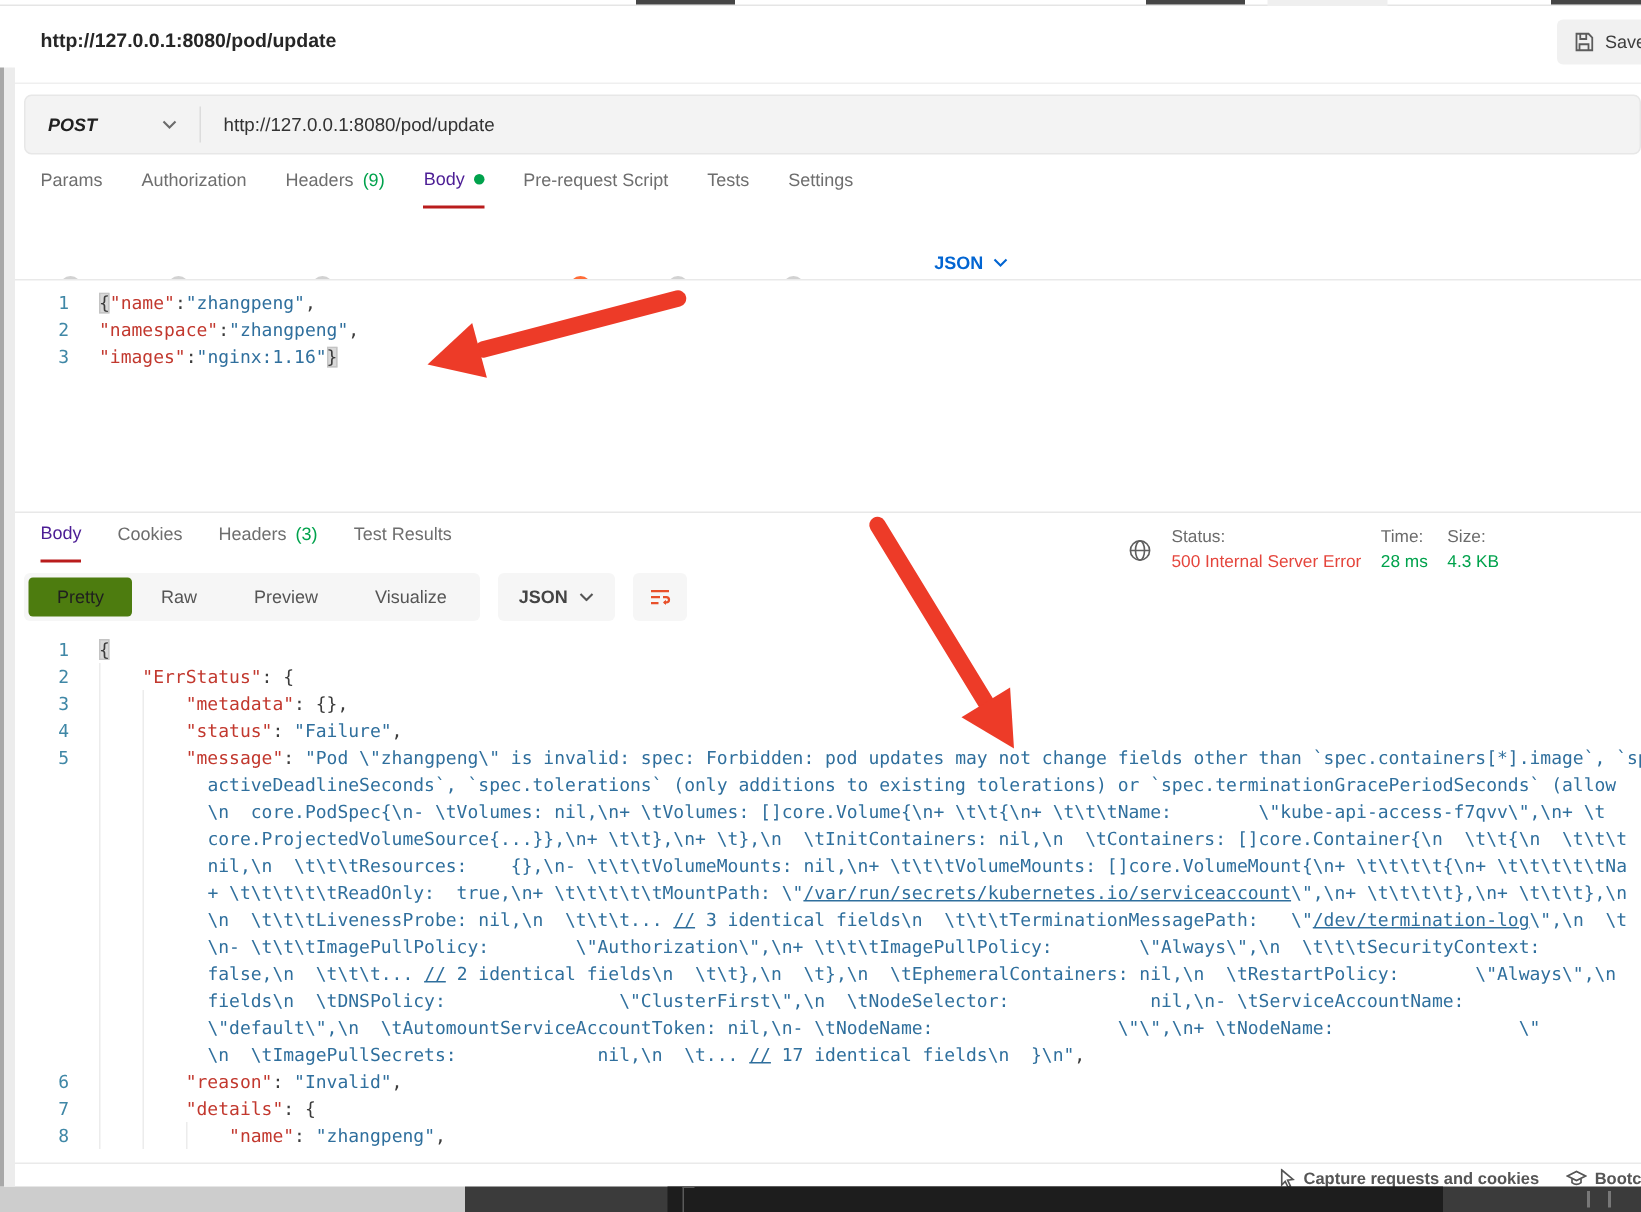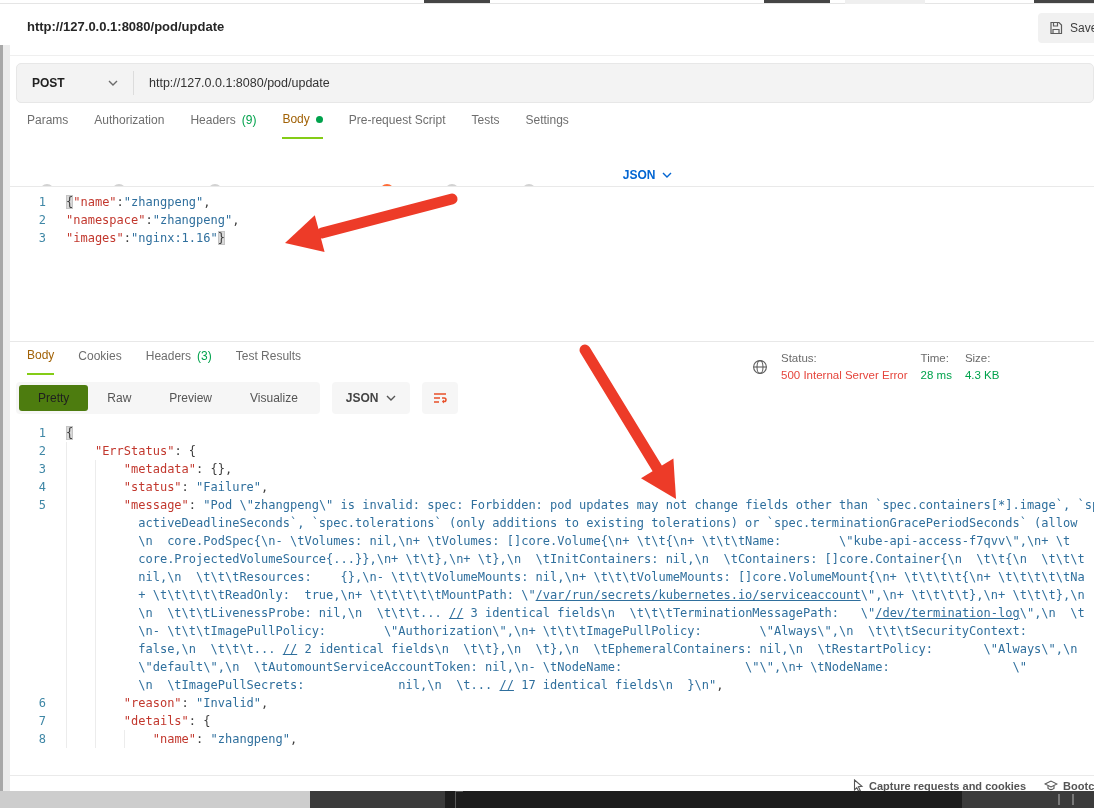--- a/index.html
+++ b/index.html
@@ -16,28 +16,28 @@
   
   .req-title { position:absolute; left:27px; top:19px; font-size:13px; font-weight:bold; color:#262626; }
   .save-btn { position:absolute; left:1038px; top:13px; height:30px; width:90px; background:#f1f1f1;
     border-radius:4px; display:flex; align-items:center; gap:7px; padding:0 11px; font-size:12px; color:#3d3d3d; cursor:pointer; }
   .hdr-sep { position:absolute; left:0; top:55px; width:1094px; border-top:1px solid #efefef; }
 
   
   .url-bar { position:absolute; left:16px; top:63px; width:1078px; height:40px; background:#f3f3f3;
     border:1px solid #e7e7e7; border-radius:5px; display:flex; align-items:center; }
   .method-box { width:116px; display:flex; align-items:center; justify-content:space-between;
-    padding:0 15px; font-size:12px; font-weight:bold; color:#212121; cursor:pointer; }
+    padding:0 15px; font-size:12px; font-weight:bold; color:#212121; cursor:pointer;font-style:italic; }
   .url-divider { width:1px; height:24px; background:#dcdcdc; }
   .url-text { padding-left:15px; font-size:12.5px; color:#333; }
 
   
   .req-tabs { position:absolute; left:27px; top:112px; display:flex; gap:26px; font-size:12px; }
   .rtab { color:#6e6e6e; padding-bottom:11px; cursor:pointer; display:flex; align-items:center; gap:6px; }
-  .rtab.active { color:#a16207; border-bottom:2px solid #84cc16; }
+  .rtab.active { color:#4c1d95; border-bottom:2px solid #b91c1c; }
   .rtab .count { color:#00a24c; }
   .rtab .dot { width:7px; height:7px; border-radius:50%; background:#00a24c; display:inline-block; }
 
   
   .mode-bar { position:absolute; left:40px; top:151px; display:flex; align-items:center; gap:24px; font-size:12px; color:#3b3b3b; }
   .mode { display:flex; align-items:center; gap:7px; cursor:pointer;margin-top:33px; }
   .radio { width:14px; height:14px; border-radius:50%; background:#fff; border:4px solid #d2d2d2; }
   .mode.selected .radio { border-color:#ff6c37; }
   .mode.selected { color:#1f1f1f; }
   .fmt-select { display:flex; align-items:center; gap:6px; color:#0265d2; font-weight:bold; cursor:pointer; margin-left:6px; }
@@ -267,20 +267,21 @@
       <div class="crow"><span class="guide" style="left: 66px;"></span><span class="guide" style="left: 94.9px;"></span><span class="ln">4</span><span class="ccode"><span class="seg-sp">        </span><span class="seg-k">"status"</span><span class="seg-p">: </span><span class="seg-s">"Failure"</span><span class="seg-p">,</span></span></div>
       <div class="crow"><span class="guide" style="left: 66px;"></span><span class="guide" style="left: 94.9px;"></span><span class="ln">5</span><span class="ccode"><span class="seg-sp">        </span><span class="seg-k">"message"</span><span class="seg-p">: </span><span class="seg-s">"Pod \"zhangpeng\" is invalid: spec: Forbidden: pod updates may not change fields other than `spec.containers[*].image`, `sp</span></span></div>
       <div class="crow"><span class="guide" style="left: 66px;"></span><span class="guide" style="left: 94.9px;"></span><span class="ln"></span><span class="ccode"><span class="seg-sp">          </span><span class="seg-s">activeDeadlineSeconds`, `spec.tolerations` (only additions to existing tolerations) or `spec.terminationGracePeriodSeconds` (allow </span></span></div>
       <div class="crow"><span class="guide" style="left: 66px;"></span><span class="guide" style="left: 94.9px;"></span><span class="ln"></span><span class="ccode"><span class="seg-sp">          </span><span class="seg-s">\n  core.PodSpec{\n- \tVolumes: nil,\n+ \tVolumes: []core.Volume{\n+ \t\t{\n+ \t\t\tName:        \"kube-api-access-f7qvv\",\n+ \t</span></span></div>
       <div class="crow"><span class="guide" style="left: 66px;"></span><span class="guide" style="left: 94.9px;"></span><span class="ln"></span><span class="ccode"><span class="seg-sp">          </span><span class="seg-s">core.ProjectedVolumeSource{...}},\n+ \t\t},\n+ \t},\n  \tInitContainers: nil,\n  \tContainers: []core.Container{\n  \t\t{\n  \t\t\t</span></span></div>
       <div class="crow"><span class="guide" style="left: 66px;"></span><span class="guide" style="left: 94.9px;"></span><span class="ln"></span><span class="ccode"><span class="seg-sp">          </span><span class="seg-s">nil,\n  \t\t\tResources:    {},\n- \t\t\tVolumeMounts: nil,\n+ \t\t\tVolumeMounts: []core.VolumeMount{\n+ \t\t\t\t{\n+ \t\t\t\t\tNa</span></span></div>
       <div class="crow"><span class="guide" style="left: 66px;"></span><span class="guide" style="left: 94.9px;"></span><span class="ln"></span><span class="ccode"><span class="seg-sp">          </span><span class="seg-s">+ \t\t\t\t\tReadOnly:  true,\n+ \t\t\t\t\tMountPath: \"</span><span class="seg-u">/var/run/secrets/kubernetes.io/serviceaccount</span><span class="seg-s">\",\n+ \t\t\t\t},\n+ \t\t\t},\n</span></span></div>
       <div class="crow"><span class="guide" style="left: 66px;"></span><span class="guide" style="left: 94.9px;"></span><span class="ln"></span><span class="ccode"><span class="seg-sp">          </span><span class="seg-s">\n  \t\t\tLivenessProbe: nil,\n  \t\t\t... </span><span class="seg-u">//</span><span class="seg-s"> 3 identical fields\n  \t\t\tTerminationMessagePath:   \"</span><span class="seg-u">/dev/termination-log</span><span class="seg-s">\",\n  \t</span></span></div>
       <div class="crow"><span class="guide" style="left: 66px;"></span><span class="guide" style="left: 94.9px;"></span><span class="ln"></span><span class="ccode"><span class="seg-sp">          </span><span class="seg-s">\n- \t\t\tImagePullPolicy:        \"Authorization\",\n+ \t\t\tImagePullPolicy:        \"Always\",\n  \t\t\tSecurityContext:</span></span></div>
       <div class="crow"><span class="guide" style="left: 66px;"></span><span class="guide" style="left: 94.9px;"></span><span class="ln"></span><span class="ccode"><span class="seg-sp">          </span><span class="seg-s">false,\n  \t\t\t... </span><span class="seg-u">//</span><span class="seg-s"> 2 identical fields\n  \t\t},\n  \t},\n  \tEphemeralContainers: nil,\n  \tRestartPolicy:       \"Always\",\n</span></span></div>
+      <div class="crow"><span class="guide" style="left: 66px;"></span><span class="guide" style="left: 94.9px;"></span><span class="ln"></span><span class="ccode"><span class="seg-sp">          </span><span class="seg-s">fields\n  \tDNSPolicy:                \"ClusterFirst\",\n  \tNodeSelector:             nil,\n- \tServiceAccountName:</span></span></div>
       <div class="crow"><span class="guide" style="left: 66px;"></span><span class="guide" style="left: 94.9px;"></span><span class="ln"></span><span class="ccode"><span class="seg-sp">          </span><span class="seg-s">\"default\",\n  \tAutomountServiceAccountToken: nil,\n- \tNodeName:                 \"\",\n+ \tNodeName:                 \"</span></span></div>
       <div class="crow"><span class="guide" style="left: 66px;"></span><span class="guide" style="left: 94.9px;"></span><span class="ln"></span><span class="ccode"><span class="seg-sp">          </span><span class="seg-s">\n  \tImagePullSecrets:             nil,\n  \t... </span><span class="seg-u">//</span><span class="seg-s"> 17 identical fields\n  }\n"</span><span class="seg-p">,</span></span></div>
       <div class="crow"><span class="guide" style="left: 66px;"></span><span class="guide" style="left: 94.9px;"></span><span class="ln">6</span><span class="ccode"><span class="seg-sp">        </span><span class="seg-k">"reason"</span><span class="seg-p">: </span><span class="seg-s">"Invalid"</span><span class="seg-p">,</span></span></div>
       <div class="crow"><span class="guide" style="left: 66px;"></span><span class="guide" style="left: 94.9px;"></span><span class="ln">7</span><span class="ccode"><span class="seg-sp">        </span><span class="seg-k">"details"</span><span class="seg-p">: {</span></span></div>
       <div class="crow"><span class="guide" style="left: 66px;"></span><span class="guide" style="left: 94.9px;"></span><span class="guide" style="left: 123.8px;"></span><span class="ln">8</span><span class="ccode"><span class="seg-sp">            </span><span class="seg-k">"name"</span><span class="seg-p">: </span><span class="seg-s">"zhangpeng"</span><span class="seg-p">,</span></span></div>
     </div>
 
   <div class="footer"></div>
   <div class="footer-right">
     <span class="footer-item">

